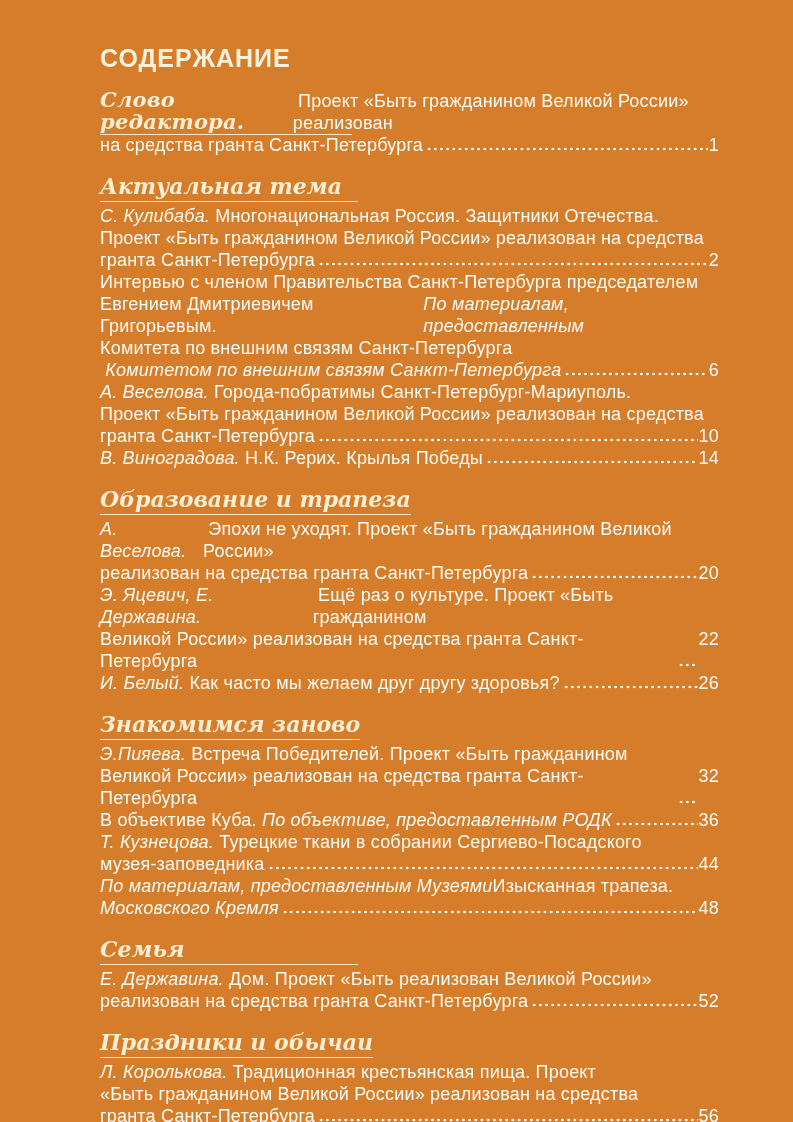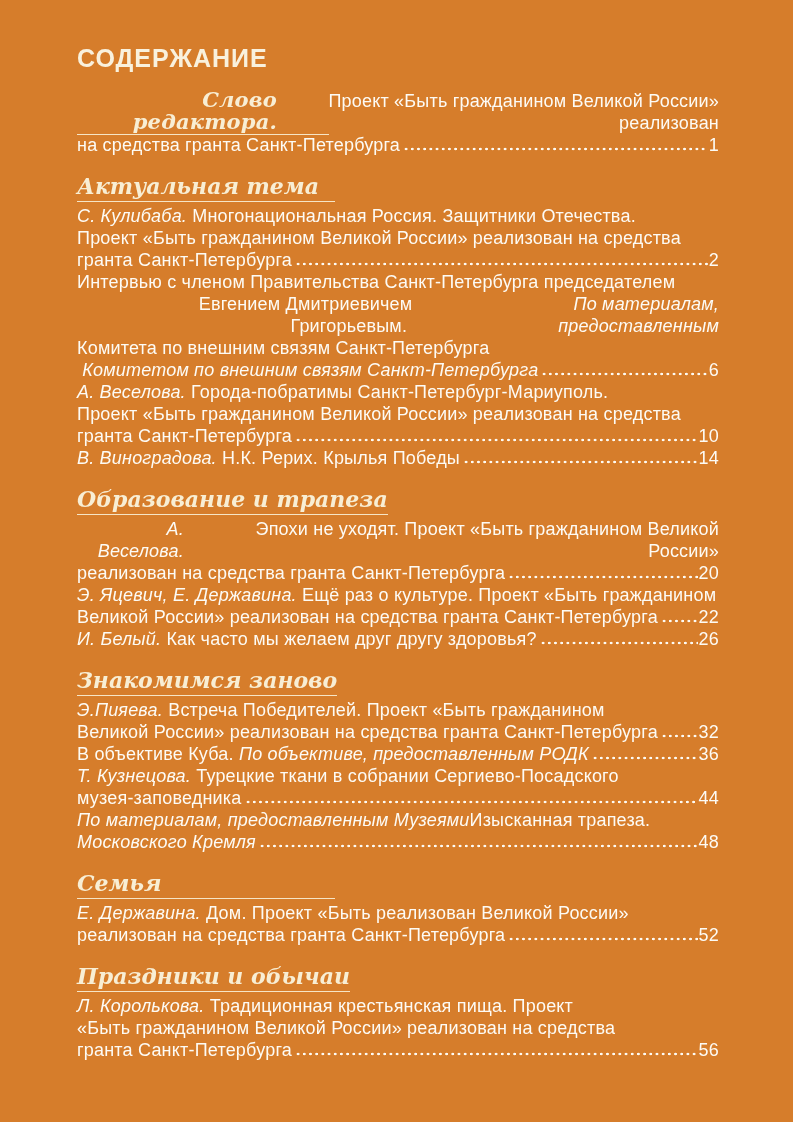--- a/index.html
+++ b/index.html
@@ -5,21 +5,21 @@
   * { margin: 0; padding: 0; box-sizing: border-box; }
   html, body { width: 793px; }
   body {
     width: 793px; height: 1122px;
     background: #d67d2b;
     font-family: "Liberation Sans", sans-serif;
     color: #fdfbf5;
     overflow: hidden;
   }
   .page {
-    padding: 44px 74px 0 77px;
+    padding: 44px 74px 0 100px;
     width: 793px; height: 1122px;
   }
   .title {
     font-size: 25px;
     font-weight: bold;
     letter-spacing: 1px;
     color: #f9f1dd;
     margin-bottom: 16px;
   }
   .toc-section { margin-top: 17px; }
@@ -36,21 +36,20 @@
     padding-bottom: 2px;
     border-bottom: 1.5px solid rgba(248,238,212,0.92);
     margin-bottom: 3px;
   }
   .line {
     display: flex;
     align-items: baseline;
     font-size: 18px;
     line-height: 22px;
     letter-spacing: 0.2px;
-    text-align: right;
   }
   .line.ruled { position: relative; }
   .line.ruled::after {
     content: "";
     position: absolute;
     left: 0; bottom: -1px;
     width: 252px;
     border-bottom: 1.5px solid rgba(248,238,212,0.92);
   }
   .seg { white-space: pre-wrap; }

